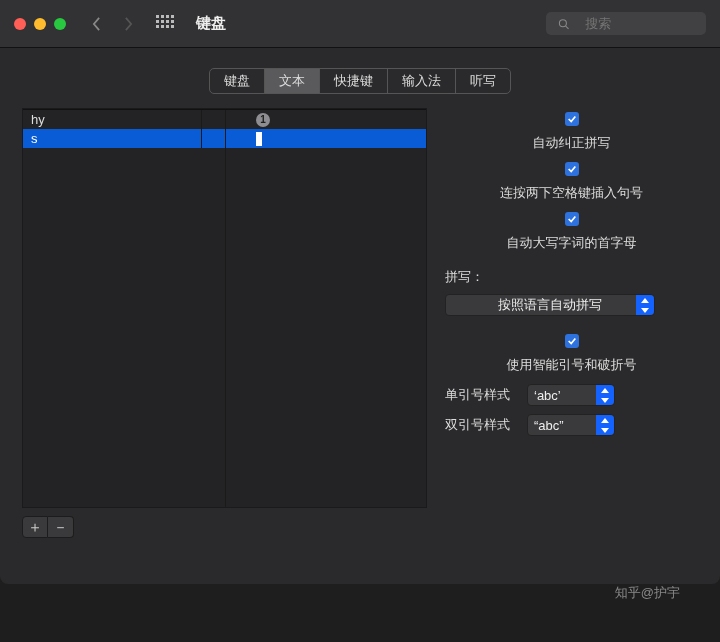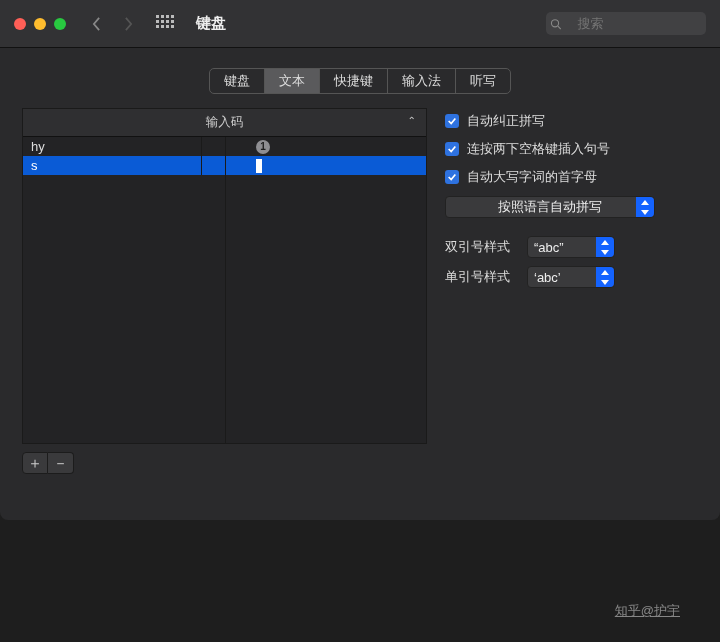--- a/index.html
+++ b/index.html
@@ -1,30 +1,30 @@
 <!DOCTYPE html>
 <html><head>
 <meta charset="utf-8">
 <style>
   * { box-sizing: border-box; margin: 0; padding: 0; font-family: -apple-system, "Helvetica Neue", Arial, sans-serif; }
   body { background: #1e1e1e; width: 720px; height: 642px; overflow: hidden; color: #ddd; font-size: 13px; }
-  .window { width: 720px; height: 520px; background: #2a2a2c; border-radius: 8px; display: flex; flex-direction: column; }
+  .window { width: 720px; height: 584px; background: #2a2a2c; border-radius: 8px; display: flex; flex-direction: column; }
   
   .titlebar { height: 48px; display: flex; align-items: center; padding: 0 14px; gap: 8px; border-bottom: 1px solid #111; background: #323234; }
   .traffic { display: flex; gap: 8px; margin-right: 10px; }
   .tl-btn { width: 12px; height: 12px; border-radius: 50%; }
   .tl-close { background: #ff5f57; }
   .tl-min { background: #febc2e; }
   .tl-max { background: #28c840; }
   .nav-btn { width: 24px; height: 24px; display: flex; align-items: center; justify-content: center; color: #888; font-size: 16px; }
   .grid-icon { width: 18px; height: 18px; display: grid; grid-template-columns: repeat(4,3px); grid-template-rows: repeat(3,3px); gap: 2px; margin: 0 8px; }
   .grid-icon span { background: #bbb; width: 3px; height: 3px; }
   .title { font-size: 15px; font-weight: 600; color: #eee; margin-left: 6px; }
   .spacer { flex: 1; }
-  .search { display: flex; align-items: center; background: #414143; border-radius: 5px; padding: 4px 4px; width: 160px; gap: 16px; color: #888; position: relative; }
+  .search { display: flex; align-items: center; background: #414143; border-radius: 5px; padding: 4px 12px; width: 160px; gap: 16px; color: #888; position: relative; }
   .search input { background: transparent; border: none; outline: none; color: #ddd; width: 100%; font-size: 13px; }
   .search svg { width: 14px; height: 14px; fill:#888; }
   
   .tabs-wrap { display:flex; justify-content:center; padding: 20px 0 14px; }
   .tabs { display:flex; border:1px solid #555; border-radius:5px; overflow:hidden; }
   .tab { padding: 3px 14px; font-size:13px; color:#ddd; border-right:1px solid #555; cursor:pointer; }
   .tab:last-child{border-right:none;}
   .tab.active{ background:#5a5a5c;text-align:center; }
   
   .content { flex:1; display:flex; padding: 0 22px 10px; gap: 18px; }
@@ -42,21 +42,21 @@
   .cell { flex:1; padding:0 8px; border-right:1px solid #1a1a1a; display:flex; align-items:center; white-space:nowrap; }
   .cell:last-child{border-right:none;}
   .divider-col { position:absolute; top:0; bottom:0; left:50%; width:1px; background:#1a1a1a; }
   .editing-box { display:inline-block; width:6px; height:14px; background:#fff; }
   .dot-badge { width:14px; height:14px; border-radius:50%; background:#8e8e92; color:#1e1e1e; font-size:10px; line-height:14px; text-align:center; font-weight:bold; }
   .addremove { display:flex; margin-top:8px; }
   .sqbtn { width:26px; height:22px; background:#3a3a3c; border:1px solid #1c1c1c; color:#ccc; font-size:15px; display:flex; align-items:center; justify-content:center; cursor:pointer; }
   .sqbtn:first-child{ border-radius:4px 0 0 4px; }
   .sqbtn:last-child{ border-left:none; border-radius:0 4px 4px 0; }
   
-  .opt { display:flex; align-items:center; gap:8px; margin-bottom:10px; font-size:13px; color:#ddd; }
+  .opt { display:flex; align-items:center; gap:8px; margin-bottom:10px; font-size:13px; color:#ddd;flex-direction:column; }
   .chk { width:14px; height:14px; border-radius:3px; background:#2e72e0; display:flex; align-items:center; justify-content:center; flex-shrink:0; }
   .chk svg { width:10px; height:10px; stroke:#fff; stroke-width:2; fill:none; }
   .section-label { margin:16px 0 8px; font-size:13px; color:#ddd; }
   .select { background:#3a3a3c; border:1px solid #222; border-radius:4px; height:22px; display:flex; align-items:center; padding:0 6px; position:relative; font-size:13px; color:#eee; }
   .select.full{ width: 210px; justify-content: center; }
   .select.small{ width:88px; }
   .stepper { position:absolute; right:0; top:0; bottom:0; width:18px; background:#1463ff; border-radius:0 4px 4px 0; display:flex; flex-direction:column; }
   .stepper div{ flex:1; display:flex; align-items:center; justify-content:center; }
   .stepper svg{ width:8px; height:5px; fill:#fff; }
   .form-row { display:flex; align-items:center; gap:10px; margin-bottom:8px; font-size:13px; }
@@ -119,24 +119,20 @@
       <div class="tab">输入法</div>
       <div class="tab">听写</div>
     </div>
   </div>
 
   <div class="content">
 
     <div class="left">
       <div class="table-frame">
         <div class="thead">
-          <div class="th">
-            <span>输入码</span>
-            <span class="sort">⌃</span>
-          </div>
         </div>
         <div class="tbody">
           <div class="divider-col"></div>
           <div class="row">
             <div class="cell">hy</div>
             <div class="cell">
               <span class="dot-badge">1</span>
             </div>
           </div>
           <div class="row sel">
@@ -172,74 +168,83 @@
       </div>
       <div class="opt">
         <span class="chk">
             <svg viewBox="0 0 12 12">
               <polyline points="2,6 5,9 10,3"></polyline>
             </svg>
           </span>
         <span>自动大写字词的首字母</span>
       </div>
 
+      <div class="section-label">拼写：</div>
       <div class="select full">
         <span>按照语言自动拼写</span>
         <div class="stepper">
           <div>
               <svg viewBox="0 0 8 5">
                 <polygon points="4,0 8,5 0,5"></polygon>
               </svg>
             </div>
           <div>
               <svg viewBox="0 0 8 5">
                 <polygon points="0,0 8,0 4,5"></polygon>
               </svg>
             </div>
         </div>
       </div>
 
       <div style="height:18px"></div>
-
+      <div class="opt">
+        <span class="chk">
+            <svg viewBox="0 0 12 12">
+              <polyline points="2,6 5,9 10,3"></polyline>
+            </svg>
+          </span>
+        <span>使用智能引号和破折号</span>
+      </div>
+
+      <div class="form-row">
+        <span class="lbl">单引号样式</span>
+        <div class="select small">
+          <span>‘abc’</span>
+          <div class="stepper">
+            <div>
+                <svg viewBox="0 0 8 5">
+                  <polygon points="4,0 8,5 0,5"></polygon>
+                </svg>
+              </div>
+            <div>
+                <svg viewBox="0 0 8 5">
+                  <polygon points="0,0 8,0 4,5"></polygon>
+                </svg>
+              </div>
+          </div>
+        </div>
+      </div>
       <div class="form-row">
         <span class="lbl">双引号样式</span>
         <div class="select small">
           <span>“abc”</span>
           <div class="stepper">
             <div>
                 <svg viewBox="0 0 8 5">
                   <polygon points="4,0 8,5 0,5"></polygon>
                 </svg>
               </div>
             <div>
                 <svg viewBox="0 0 8 5">
                   <polygon points="0,0 8,0 4,5"></polygon>
                 </svg>
               </div>
           </div>
         </div>
       </div>
-      <div class="form-row">
-        <span class="lbl">单引号样式</span>
-        <div class="select small">
-          <span>‘abc’</span>
-          <div class="stepper">
-            <div>
-                <svg viewBox="0 0 8 5">
-                  <polygon points="4,0 8,5 0,5"></polygon>
-                </svg>
-              </div>
-            <div>
-                <svg viewBox="0 0 8 5">
-                  <polygon points="0,0 8,0 4,5"></polygon>
-                </svg>
-              </div>
-          </div>
-        </div>
-      </div>
     </div>
   </div>
 
   <div class="footer">
-    <span style="opacity:.6;position:absolute;right:40px;bottom:22px;text-decoration:underline;">知乎@护宇</span>
+    <span style="opacity:.6;position:absolute;right:40px;bottom:40px;">知乎@护宇</span>
     <span class="btn" style="visibility:hidden">设置蓝牙键盘…</span>
   </div>
 </div>
 
 </body></html>

